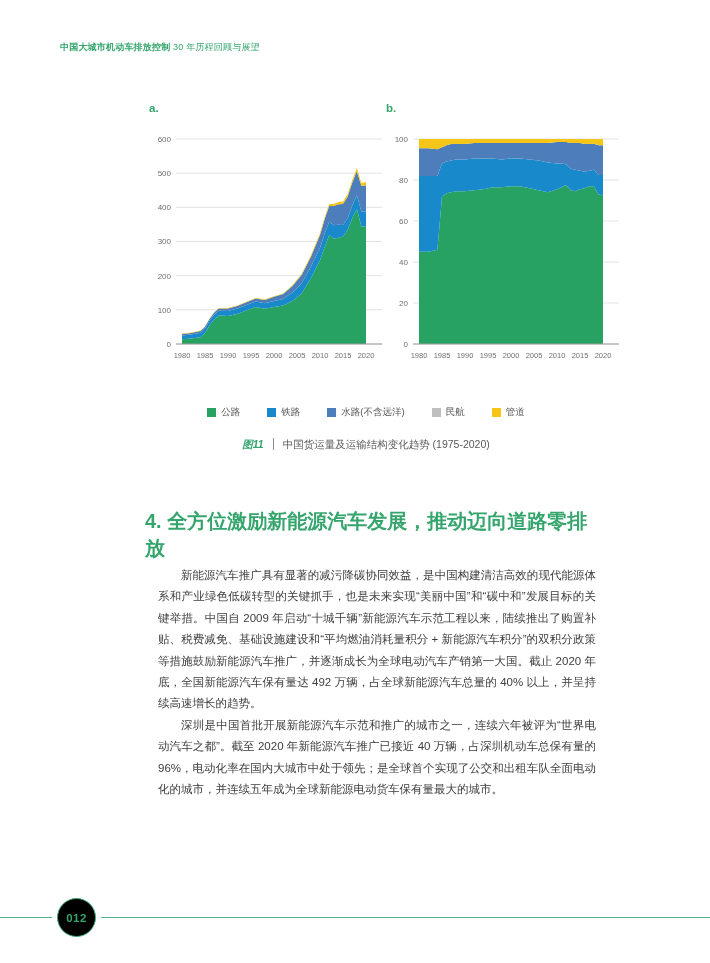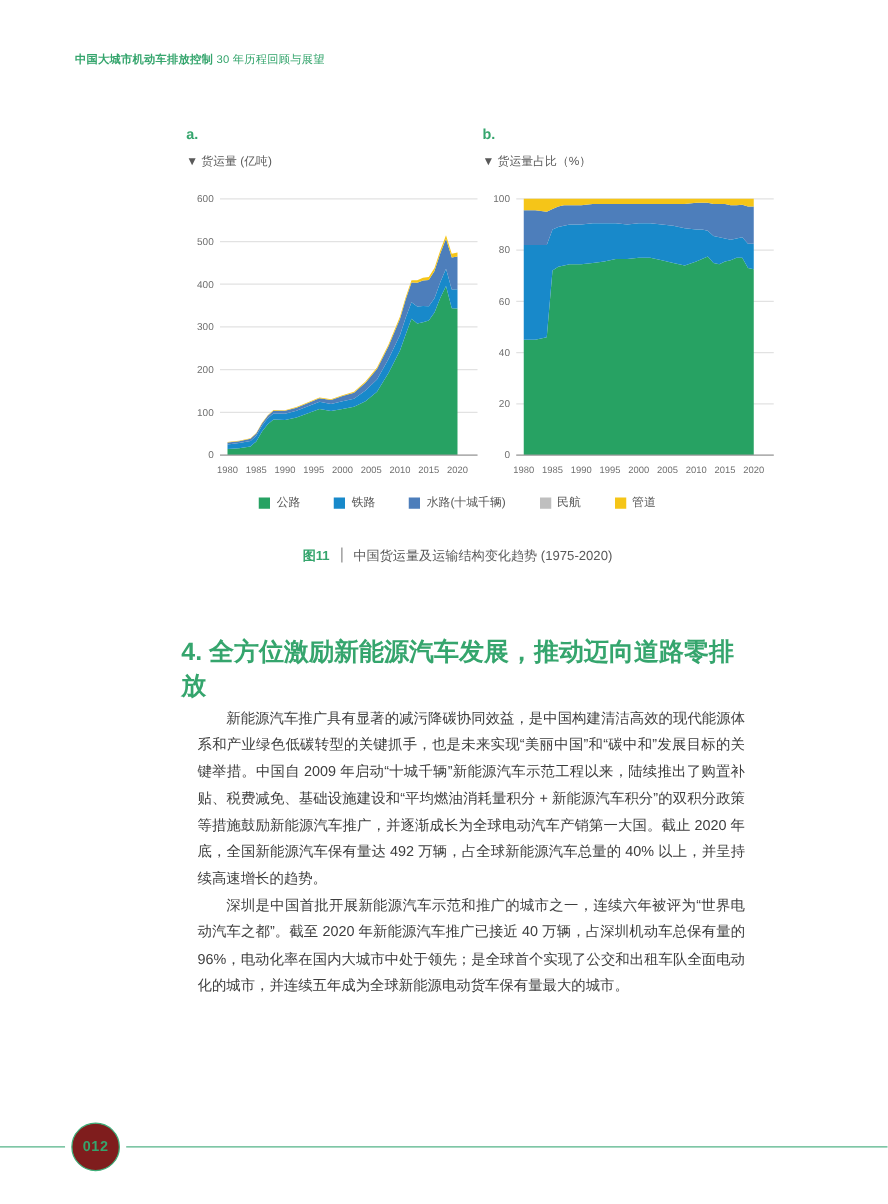--- a/index.html
+++ b/index.html
@@ -14,49 +14,48 @@
   .header .hb{font-weight:bold;}
   
   .panel{position:absolute;top:101px;width:244px;}
   #panel-a{left:143px;}
   #panel-b{left:380px;}
   .panel-label{margin-left:6px;font-size:11.5px;font-weight:bold;color:#35a56d;line-height:14px;margin-bottom:9px;}
   .axis-title{margin-left:6px;font-size:9.5px;color:#595959;line-height:12px;margin-bottom:8px;}
   .tick{font-family:"Liberation Sans","DejaVu Sans",sans-serif;font-size:7.5px;fill:#6f6f6f;}
   .ytick{font-size:8px;}
   
-  .legend{left:143px;top:396px;width:446px;display:flex;justify-content:center;gap:27px;align-items:center;}
+  .legend{left:143px;top:406px;width:446px;display:flex;justify-content:center;gap:27px;align-items:center;}
   .leg-item{display:flex;align-items:center;gap:5px;font-size:9.5px;color:#555;}
   .leg-sq{width:9px;height:9px;display:inline-block;}
   
   .caption{left:113px;top:438px;width:506px;text-align:center;font-size:10.5px;color:#595959;}
-  .cap-label{color:#35a56d;font-weight:bold;}
+  .cap-label{color:#35a56d;font-weight:bold;font-style:italic;}
   .cap-sep{display:inline-block;width:1px;height:12px;background:#8c8c8c;margin:0 9px;vertical-align:-2px;}
   
   .heading{left:145px;top:508px;width:460px;margin:0;font-size:20px;font-weight:bold;color:#35a56d;}
   .body-para{left:145px;width:438px;margin:13px;font-size:11.5px;line-height:21.4px;color:#3d3d3d;
     text-align:justify;text-indent:2em;}
   
   .footer-line{left:0;top:917px;width:710px;height:1px;background:#54b488;}
   .page-badge{left:57px;top:898px;width:37px;height:37px;border:1.2px solid #3fae79;border-radius:50%;
-    background:#7f1d1d;box-shadow:0 0 0 5px #fff;display:flex;align-items:center;justify-content:center;
+    background:#000000;box-shadow:0 0 0 5px #fff;display:flex;align-items:center;justify-content:center;
     font-size:11.5px;font-weight:bold;color:#35a56d;letter-spacing:.5px;}
 </style>
 </head>
 <body>
 
 <div>
 
   <div class="abs header">
     <span class="hb">中国大城市机动车排放控制</span><span> 30 年历程回顾与展望</span>
   </div>
 
   <div class="panel" id="panel-a">
     <div class="panel-label">a.</div>
-    <div class="axis-title">▼ 货运量 (亿吨)</div>
     <div class="chart-host" id="chart-a"><svg width="244" height="248" viewBox="0 0 244 248">
           <line x1="33" x2="239" y1="220.0" y2="220.0" stroke="#e2e2e2" stroke-width="1"></line>
           <text x="28" y="222.8" text-anchor="end" class="tick ytick">0</text>
           <line x1="33" x2="239" y1="185.8" y2="185.8" stroke="#e2e2e2" stroke-width="1"></line>
           <text x="28" y="188.6" text-anchor="end" class="tick ytick">100</text>
           <line x1="33" x2="239" y1="151.7" y2="151.7" stroke="#e2e2e2" stroke-width="1"></line>
           <text x="28" y="154.5" text-anchor="end" class="tick ytick">200</text>
           <line x1="33" x2="239" y1="117.5" y2="117.5" stroke="#e2e2e2" stroke-width="1"></line>
           <text x="28" y="120.3" text-anchor="end" class="tick ytick">300</text>
           <line x1="33" x2="239" y1="83.3" y2="83.3" stroke="#e2e2e2" stroke-width="1"></line>
@@ -78,21 +77,20 @@
           <text x="131.0" y="234" text-anchor="middle" class="tick">2000</text>
           <text x="154.0" y="234" text-anchor="middle" class="tick">2005</text>
           <text x="177.0" y="234" text-anchor="middle" class="tick">2010</text>
           <text x="200.0" y="234" text-anchor="middle" class="tick">2015</text>
           <text x="223.0" y="234" text-anchor="middle" class="tick">2020</text>
         </svg></div>
   </div>
 
   <div class="panel" id="panel-b">
     <div class="panel-label">b.</div>
-    <div class="axis-title">▼ 货运量占比（%）</div>
     <div class="chart-host" id="chart-b"><svg width="244" height="248" viewBox="0 0 244 248">
           <line x1="33" x2="239" y1="220.0" y2="220.0" stroke="#e2e2e2" stroke-width="1"></line>
           <text x="28" y="222.8" text-anchor="end" class="tick ytick">0</text>
           <line x1="33" x2="239" y1="179.0" y2="179.0" stroke="#e2e2e2" stroke-width="1"></line>
           <text x="28" y="181.8" text-anchor="end" class="tick ytick">20</text>
           <line x1="33" x2="239" y1="138.0" y2="138.0" stroke="#e2e2e2" stroke-width="1"></line>
           <text x="28" y="140.8" text-anchor="end" class="tick ytick">40</text>
           <line x1="33" x2="239" y1="97.0" y2="97.0" stroke="#e2e2e2" stroke-width="1"></line>
           <text x="28" y="99.8" text-anchor="end" class="tick ytick">60</text>
           <line x1="33" x2="239" y1="56.0" y2="56.0" stroke="#e2e2e2" stroke-width="1"></line>
@@ -121,21 +119,21 @@
       <span class="leg-item">
         <span class="leg-sq" style="background: rgb(39, 162, 99);"></span>
         <span>公路</span>
       </span>
       <span class="leg-item">
         <span class="leg-sq" style="background: rgb(24, 137, 202);"></span>
         <span>铁路</span>
       </span>
       <span class="leg-item">
         <span class="leg-sq" style="background: rgb(77, 126, 187);"></span>
-        <span>水路(十城千辆)</span>
+        <span>水路(不含远洋)</span>
       </span>
       <span class="leg-item">
         <span class="leg-sq" style="background: rgb(191, 191, 191);"></span>
         <span>民航</span>
       </span>
       <span class="leg-item">
         <span class="leg-sq" style="background: rgb(245, 197, 24);"></span>
         <span>管道</span>
       </span>
     </div>

